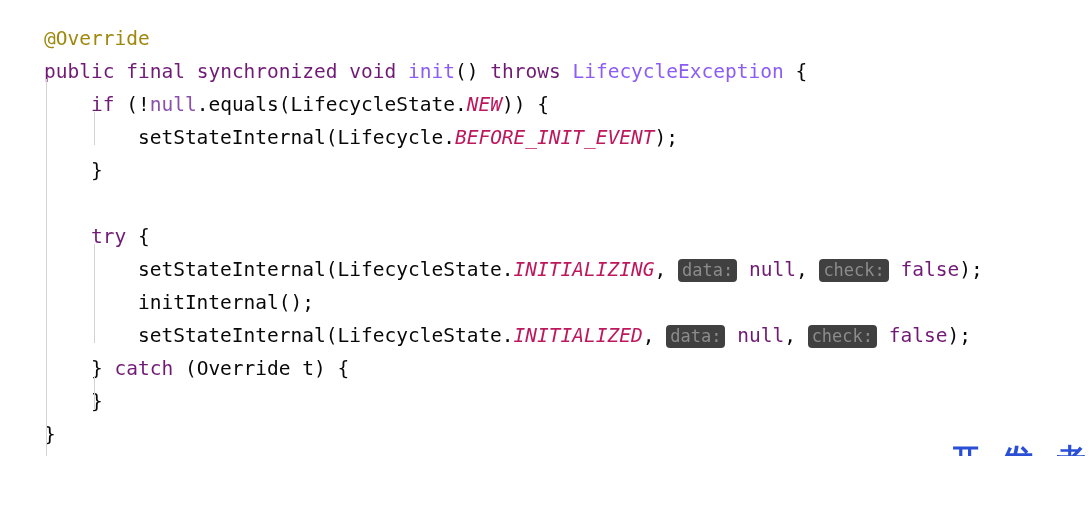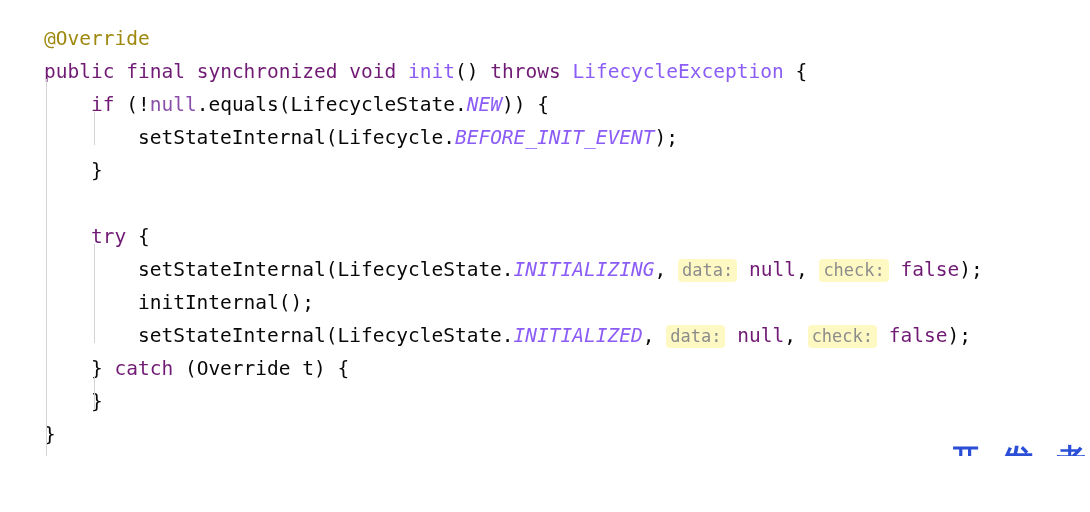--- a/index.html
+++ b/index.html
@@ -32,27 +32,27 @@
   
   .guide {
     position: absolute;
     width: 1px;
     background: #d3d3d3;
   }
   
   .kw        { color: #701a75; }
   .anno      { color: #9e880d; }
   .field     { color: #8a4fa8; }
-  .constant  { color: #8b5cf6; font-style: italic; }
+  .constant  { color: #be185d; font-style: italic; }
   .str       { color: #2a7d3a; }
   .plain     { color: #080808; }
   .ident     { color: #8b5cf6; }
   .hint {
     color: #8c8c8c;
-    background: #fef9c3;
+    background: #404040;
     border-radius: 4px;
     padding: 1px 4px 2px 4px;
     font-size: 17px;
   }
   
   #watermark {
     position: absolute;
     left: 925px;
     top: 444px;
     width: 160px;

